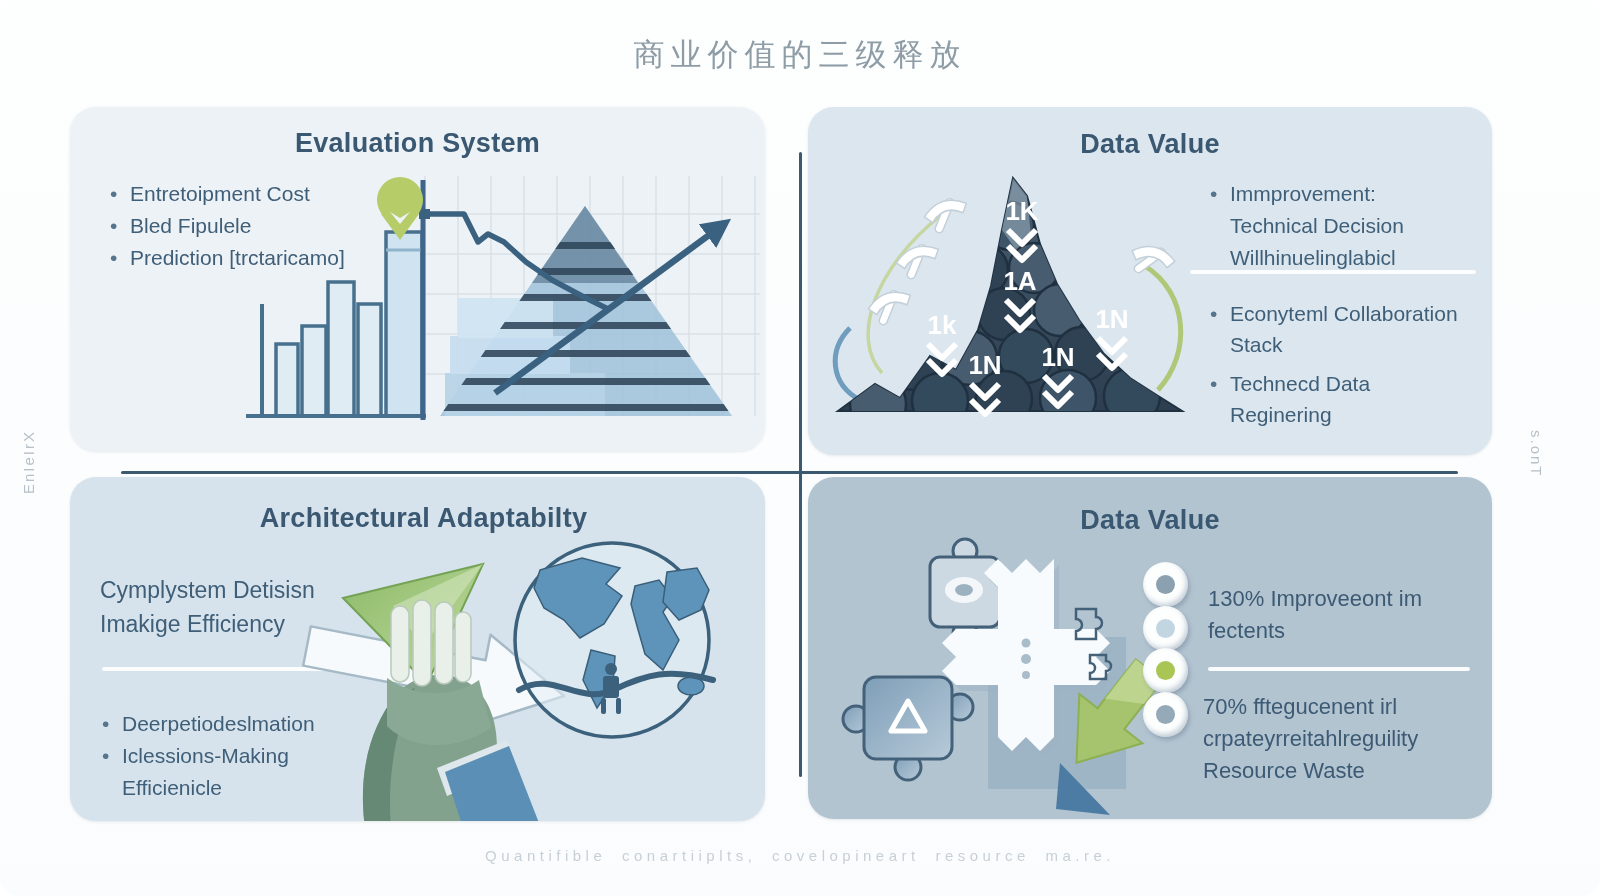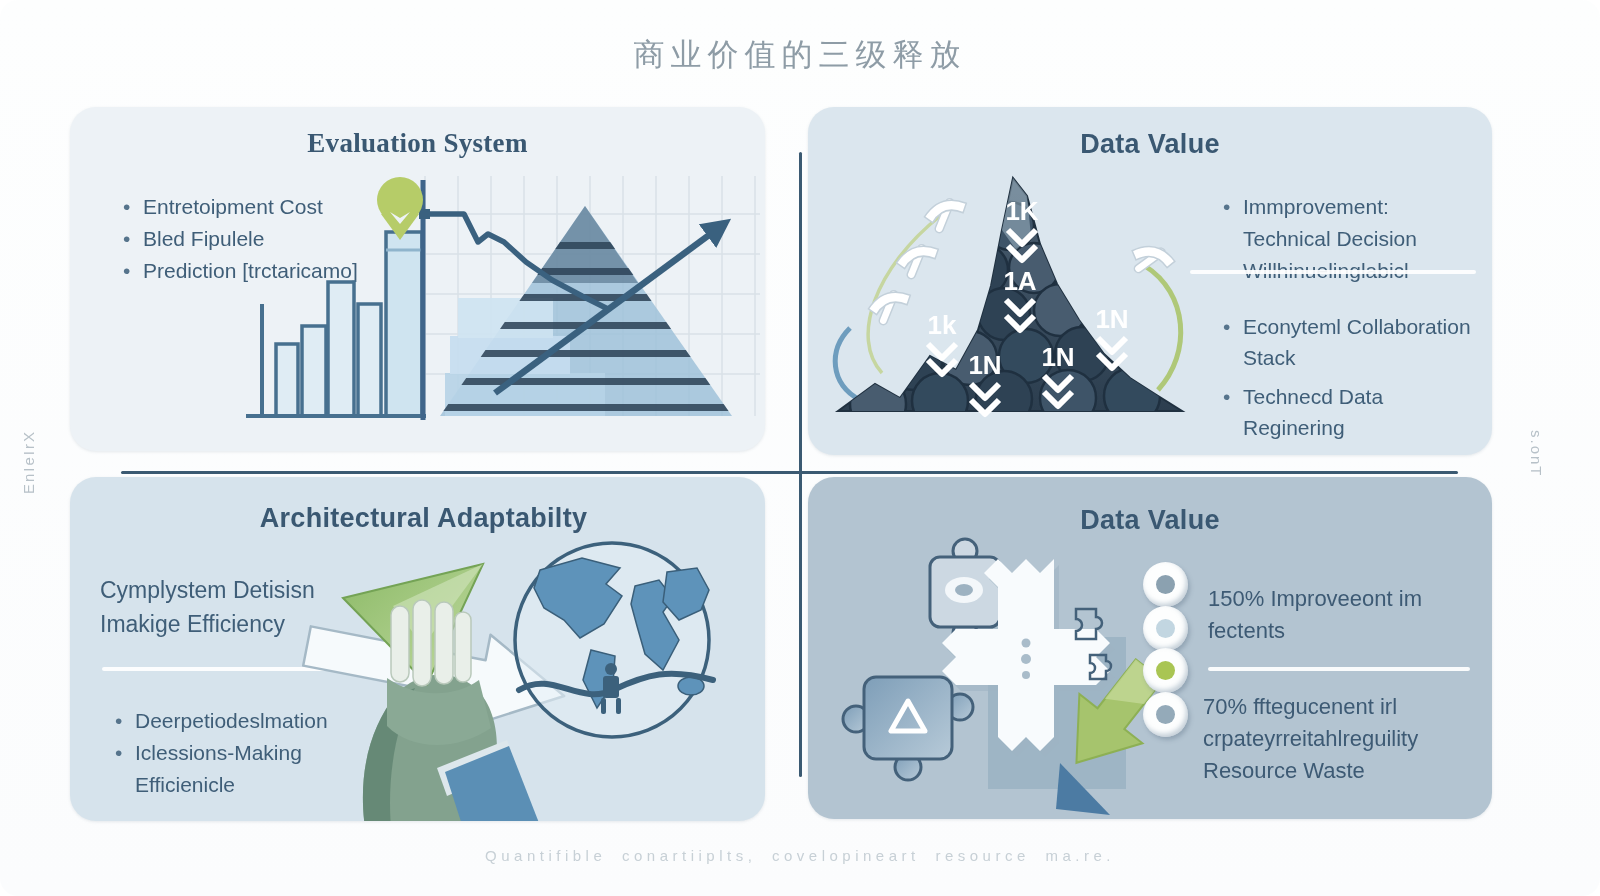--- a/index.html
+++ b/index.html
@@ -16,35 +16,35 @@
   .card{position:absolute;border-radius:26px;overflow:hidden;
     box-shadow:0 1px 3px rgba(120,140,155,.18);}
   #card-tl{left:70px;top:107px;width:695px;height:344px;background:#edf2f6;}
   #card-tr{left:808px;top:107px;width:684px;height:348px;background:#dbe6ee;}
   #card-bl{left:70px;top:477px;width:695px;height:344px;background:#d6e3ec;}
   #card-br{left:808px;top:477px;width:684px;height:342px;background:#b3c4d1;}
   .card-title{
     position:absolute;left:0;width:100%;text-align:center;
     font-size:27px;font-weight:700;color:#3a5872;letter-spacing:.3px;
   }
-  #card-tl .card-title{top:21px;font-family:Liberation Serif, serif;}
+  #card-tl .card-title{top:21px;}
   #card-tr .card-title{top:22px;}
   #card-bl .card-title{top:26px;padding-left:6px;}
   #card-br .card-title{top:28px;}
-  .bullets{position:absolute;list-style:none;margin:16px;padding:0;
+  .bullets{position:absolute;list-style:none;margin:3px;padding:0;
     color:#3f5e78;font-size:21px;}
   .bullets li{position:relative;padding-left:23px;line-height:32px;}
   .bullets li::before{content:"\2022";position:absolute;left:3px;top:0;color:#56748c;}
   #tl-bullets{left:34px;top:68px;width:330px;}
   #tr-bullets-1{left:396px;top:68px;width:250px;line-height:31px;}
   #tr-bullets-2{left:396px;top:188px;width:262px;}
   #tr-bullets-2 li{margin-bottom:8px;line-height:31px;}
   #bl-intro{position:absolute;left:30px;top:96px;width:290px;
     color:#3f5e78;font-size:23px;line-height:34px;}
-  #bl-bullets{left:26px;top:212px;width:250px;line-height:33px;}
+  #bl-bullets{left:26px;top:228px;width:250px;line-height:33px;}
   .stat{position:absolute;color:#3d5a74;font-size:22px;line-height:32px;}
   #br-stat-1{left:400px;top:106px;width:268px;}
   #br-stat-2{left:395px;top:214px;width:280px;}
   .sep{position:absolute;background:rgba(255,255,255,.92);border-radius:2px;}
   #tr-sep{left:382px;top:163px;width:286px;height:4px;}
   #bl-sep{left:32px;top:190px;width:225px;height:4px;}
   #br-sep{left:400px;top:190px;width:262px;height:4px;}
   .illus{position:absolute;}
   #tl-chart{left:170px;top:61px;width:522px;height:255px;}
   #tr-mountain{left:12px;top:51px;width:380px;height:262px;}
@@ -352,21 +352,21 @@
       </div>
     <div class="donut" id="donut-2">
         <div class="hole"></div>
       </div>
     <div class="donut" id="donut-3">
         <div class="hole"></div>
       </div>
     <div class="donut" id="donut-4">
         <div class="hole"></div>
       </div>
-    <div class="stat" id="br-stat-1">150% Improveeont im fectents</div>
+    <div class="stat" id="br-stat-1">130% Improveeont im fectents</div>
     <div class="sep" id="br-sep"></div>
     <div class="stat" id="br-stat-2">70% fftegucenent irl crpateyrreitahlreguility Resource Waste</div>
   </div>
 
   <div id="divider-h"></div>
   <div id="divider-v"></div>
 
   <div class="side-label" id="side-left">EnIeIrX</div>
   <div class="side-label" id="side-right">s.onT</div>
 

